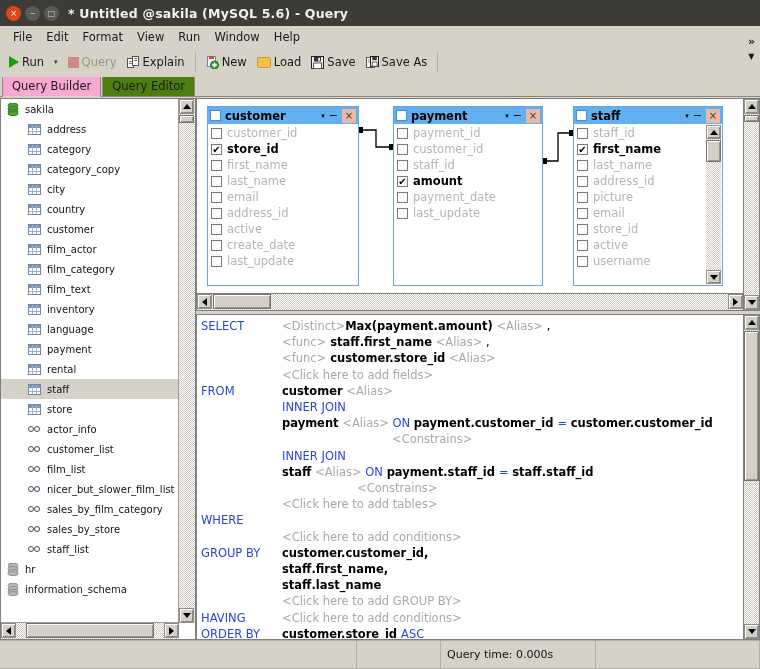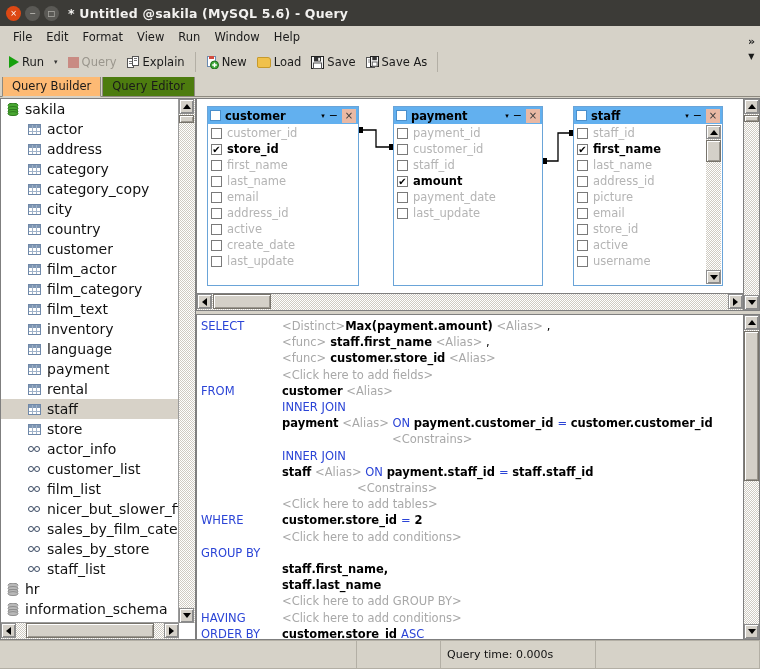--- a/index.html
+++ b/index.html
@@ -49,31 +49,31 @@
   .i-explain,.i-new,.i-save,.i-saveas{width:13px;height:13px;}
   .i-load{width:14px;height:11px;background:#f0c14b;border-radius:1px 3px 2px 2px;
           border:1px solid #c79a2b;box-sizing:border-box;}
 
   
   .tabs{height:20px;background:#d6d2c8;display:flex;align-items:flex-end;
         padding-left:2px;box-sizing:border-box;border-bottom:1px solid #8e8a80;}
   .tab{font-size:11.5px;padding:3px 9px 3px 9px;border:1px solid #8e8a80;
        border-bottom:none;background:#4d7c0f;color:#1a1a1a;margin-right:1px;
        border-radius:2px 2px 0 0;}
-  .tab.active{background:#fdba74;border-bottom:1px solid #d6d2c8;margin-bottom:-1px;}
+  .tab.active{background:#f9a8d4;border-bottom:1px solid #d6d2c8;margin-bottom:-1px;}
 
   
   .main{position:absolute;top:98px;left:0;right:0;bottom:29px;display:flex;}
 
   
   .sidebar{width:196px;background:#fff;border:1px solid #7f7f7f;
            box-sizing:border-box;position:relative;overflow:hidden;}
   .treewrap{position:absolute;top:0;left:0;right:16px;bottom:16px;overflow:hidden;
             background:#fff;}
-  .tnode{display:flex;align-items:center;height:20px;padding-left:6px;font-size:14px;
+  .tnode{display:flex;align-items:center;height:20px;padding-left:6px;font-size:10px;
          color:#111;white-space:nowrap;box-sizing:border-box;}
   .tnode.lvl1{padding-left:27px;}
   .tnode.sel{background:#d7d2c8;}
   .db-ico{width:12px;height:13px;margin-right:6px;flex:none;}
   .tbl-ico{width:13px;height:11px;margin-right:6px;flex:none;
       background:#fff;border:1px solid #6f88a8;box-sizing:border-box;
       background-image:linear-gradient(to right,transparent 3px,#9fb2c9 3px,#9fb2c9 4px,transparent 4px,transparent 7px,#9fb2c9 7px,#9fb2c9 8px,transparent 8px),
                        linear-gradient(to bottom,#7e96b3 0,#7e96b3 3px,transparent 3px,transparent 6px,#9fb2c9 6px,#9fb2c9 7px,transparent 7px);}
   .view-ico{width:14px;height:11px;margin-right:5px;flex:none;position:relative;}
   .view-ico:before,.view-ico:after{content:"";position:absolute;top:2px;width:6px;height:6px;
@@ -254,24 +254,20 @@
                 <ellipse cx="6" cy="2.2" rx="5" ry="2" fill="#49a832" stroke="#2f7a1f"></ellipse>
                 <rect x="1" y="2.2" width="10" height="8.2" fill="#49a832"></rect>
                 <ellipse cx="6" cy="5.3" rx="5" ry="1.8" fill="#49a832" stroke="#2f7a1f"></ellipse>
                 <ellipse cx="6" cy="8.2" rx="5" ry="1.8" fill="#49a832" stroke="#2f7a1f"></ellipse>
                 <ellipse cx="6" cy="10.6" rx="5" ry="2" fill="#49a832" stroke="#2f7a1f"></ellipse>
               </svg></span>
             <span>sakila</span>
           </div>
           <div class="tnode lvl1">
             <span class="tbl-ico"></span>
-            <span>actor</span>
-          </div>
-          <div class="tnode lvl1">
-            <span class="tbl-ico"></span>
             <span>address</span>
           </div>
           <div class="tnode lvl1">
             <span class="tbl-ico"></span>
             <span>category</span>
           </div>
           <div class="tnode lvl1">
             <span class="tbl-ico"></span>
             <span>category_copy</span>
           </div>
@@ -613,28 +609,28 @@
             <div class="sqlrow">
               <span class="kw"></span>
               <span style="padding-left: 75px;"><span class="gray">&lt;Constrains&gt;</span></span>
             </div>
             <div class="sqlrow">
               <span class="kw"></span>
               <span><span class="gray">&lt;Click here to add tables&gt;</span></span>
             </div>
             <div class="sqlrow">
               <span class="kw">WHERE</span>
-              <span><span class="bold">customer.store_id </span><span class="blue">= </span><span class="bold">2</span></span>
             </div>
             <div class="sqlrow">
               <span class="kw"></span>
               <span><span class="gray">&lt;Click here to add conditions&gt;</span></span>
             </div>
             <div class="sqlrow">
               <span class="kw">GROUP BY</span>
+              <span><span class="bold">customer.customer_id,</span></span>
             </div>
             <div class="sqlrow">
               <span class="kw"></span>
               <span><span class="bold">staff.first_name,</span></span>
             </div>
             <div class="sqlrow">
               <span class="kw"></span>
               <span><span class="bold">staff.last_name</span></span>
             </div>
             <div class="sqlrow">

